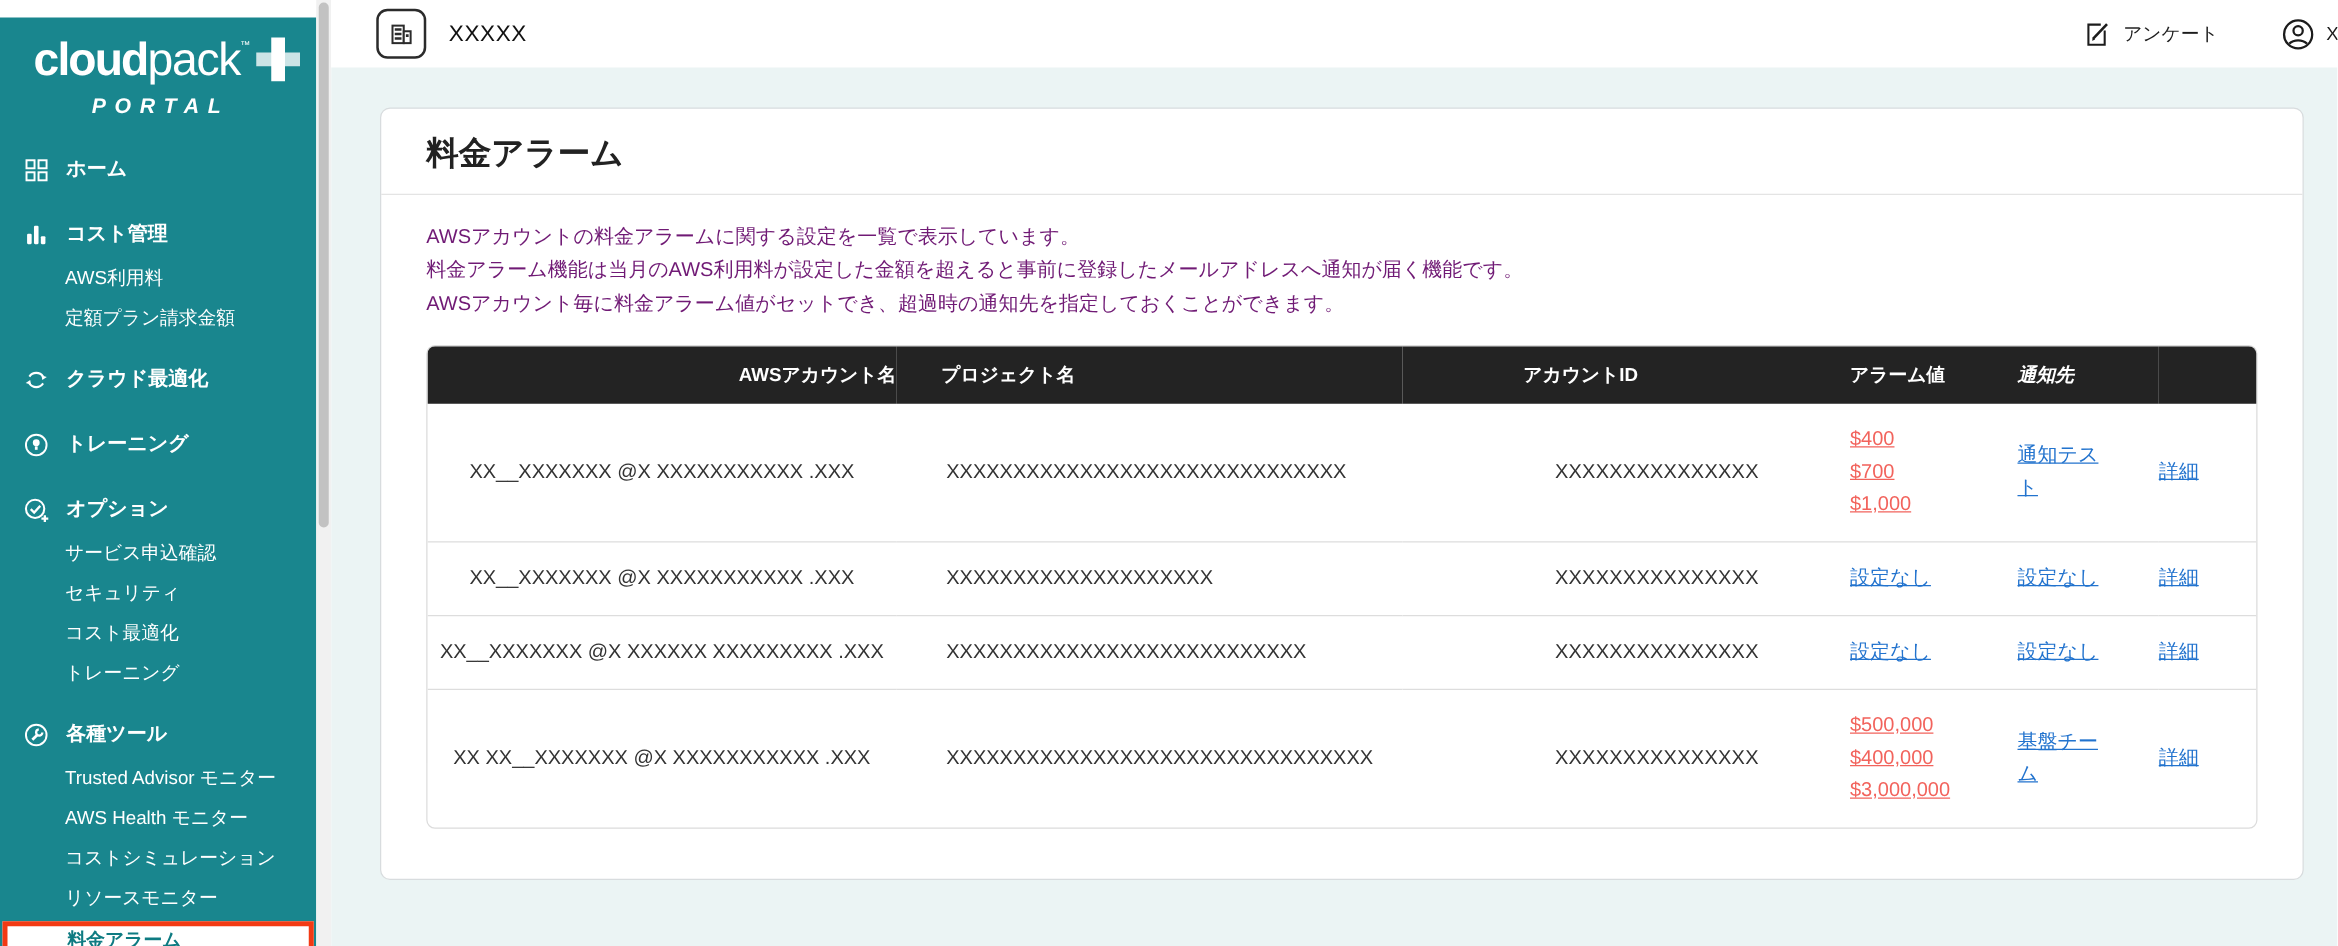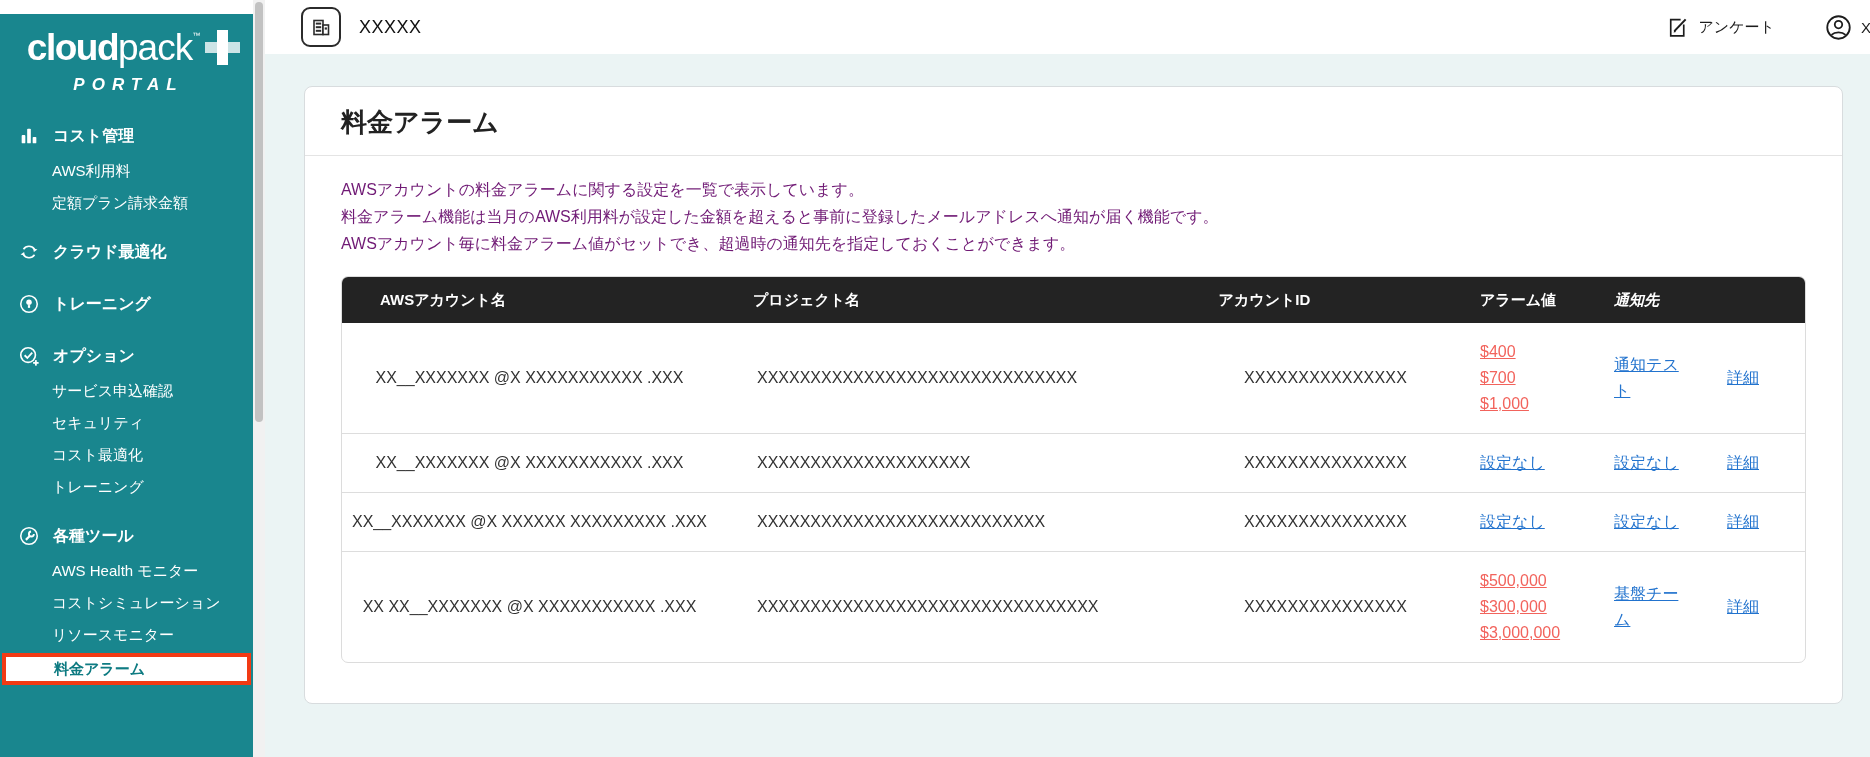--- a/index.html
+++ b/index.html
@@ -85,21 +85,21 @@
   .table-frame {
     margin-top:19px; border:1px solid #dcdcdc; border-radius:7px; overflow:hidden;
   }
   table { width:100%; border-collapse:collapse; table-layout:fixed; }
   col.c1{width:375px;} col.c2{width:405px;} col.c3{width:330px;}
   col.c4{width:140px;} col.c5{width:135px;} col.c6{width:86px;}
   thead th {
     background:#232323; color:#fff; font-size:15px; font-weight:700;
     height:46px; vertical-align:middle; white-space:nowrap;
   }
-  th.h1 { text-align:left; padding-left:38px; }
+  th.h1 { text-align:right; padding-left:48px; }
   th.h2 { text-align:left; padding-left:36px; }
   th.h3 { text-align:center; padding-right:45px; }
   th.h4 { text-align:left; padding-left:28px; }
   th.h5 { text-align:left; padding-left:22px;font-style:italic; }
   tbody tr + tr td { border-top:1px solid #ddd; }
   td { font-size:16px; color:#333; padding:16px 0; vertical-align:middle; line-height:26px; }
   td.acct { text-align:center; padding-left:8px; padding-right:8px; }
   td.proj { text-align:left; padding-left:40px; padding-right:8px; }
   td.aid  { text-align:right; padding-right:45px; letter-spacing:.2px; }
   td.alarm{ text-align:left; padding-left:28px; }
@@ -125,20 +125,31 @@
         <span class="logo-tm">™</span>
         <span class="logo-plus">
             <i class="h"></i>
             <i class="v"></i>
           </span>
       </div>
       <div class="logo-portal">PORTAL</div>
     </div>
 
     <nav class="nav">
+      <div class="nav-item">
+        <span class="nav-icon">
+          <svg width="22" height="22" viewBox="0 0 24 24" fill="none" stroke="#fff" stroke-width="1.7">
+            <rect x="3.5" y="3.5" width="7" height="7"></rect>
+              <rect x="14" y="3.5" width="7" height="7"></rect>
+            <rect x="3.5" y="14" width="7" height="7"></rect>
+              <rect x="14" y="14" width="7" height="7"></rect>
+          </svg>
+        </span>
+        <span>ホーム</span>
+      </div>
 
       <div class="nav-item">
         <span class="nav-icon">
           <svg width="22" height="22" viewBox="0 0 24 24" fill="#fff">
             <rect x="4" y="11" width="4" height="9" rx="1"></rect>
               <rect x="10" y="4" width="4" height="16" rx="1"></rect>
               <rect x="16" y="13" width="4" height="7" rx="1"></rect>
           </svg>
         </span>
         <span>コスト管理</span>
@@ -188,20 +199,21 @@
       <div class="nav-item">
         <span class="nav-icon">
           <svg width="22" height="22" viewBox="0 0 24 24" fill="none" stroke="#fff" stroke-width="1.7">
             <circle cx="12" cy="12" r="9"></circle>
             <line x1="8.6" y1="16.2" x2="12.8" y2="12" stroke-width="2.4"></line>
             <circle cx="14.6" cy="9.8" r="2.7" stroke-width="2" stroke-dasharray="12 5"></circle>
           </svg>
         </span>
         <span>各種ツール</span>
       </div>
+      <div class="nav-sub">Trusted Advisor モニター</div>
       <div class="nav-sub">AWS Health モニター</div>
       <div class="nav-sub">コストシミュレーション</div>
       <div class="nav-sub">リソースモニター</div>
       <div class="nav-sub active">料金アラーム</div>
     </nav>
   </aside>
 
   <div class="vscroll">
     <div class="thumb"></div>
   </div>
@@ -309,21 +321,21 @@
                 <td class="alarm"><a class="link blue">設定なし</a></td>
                 <td class="notify"><a class="link blue">設定なし</a></td>
                 <td class="detail"><a class="link blue">詳細</a></td>
               </tr>
               <tr>
                 <td class="acct">XX XX__XXXXXXX @X XXXXXXXXXXX .XXX</td>
                 <td class="proj">XXXXXXXXXXXXXXXXXXXXXXXXXXXXXXXX</td>
                 <td class="aid">XXXXXXXXXXXXXXX</td>
                 <td class="alarm alarm-stack">
                   <a class="link red">$500,000</a>
-                  <a class="link red">$300,000</a>
+                  <a class="link red">$400,000</a>
                   <a class="link red">$3,000,000</a>
                 </td>
                 <td class="notify"><a class="link blue">基盤チーム</a></td>
                 <td class="detail"><a class="link blue">詳細</a></td>
               </tr>
             </tbody>
           </table>
         </div>
       </div>
     </section>

